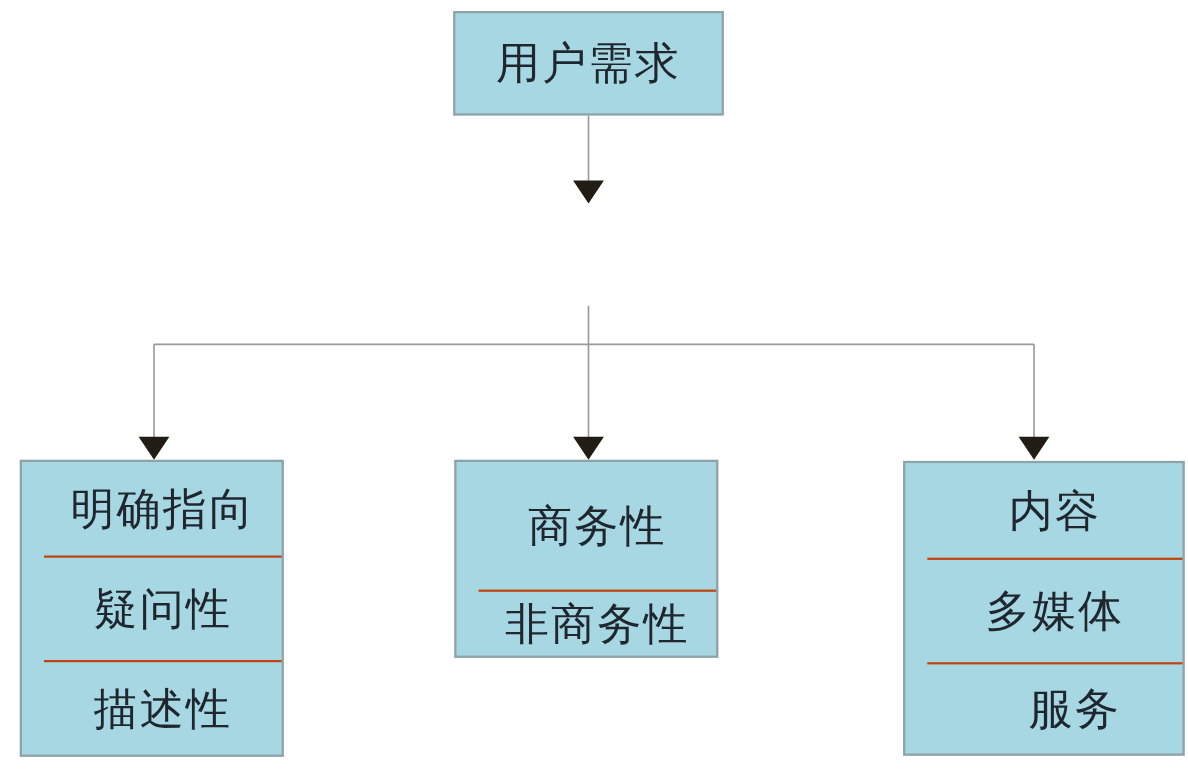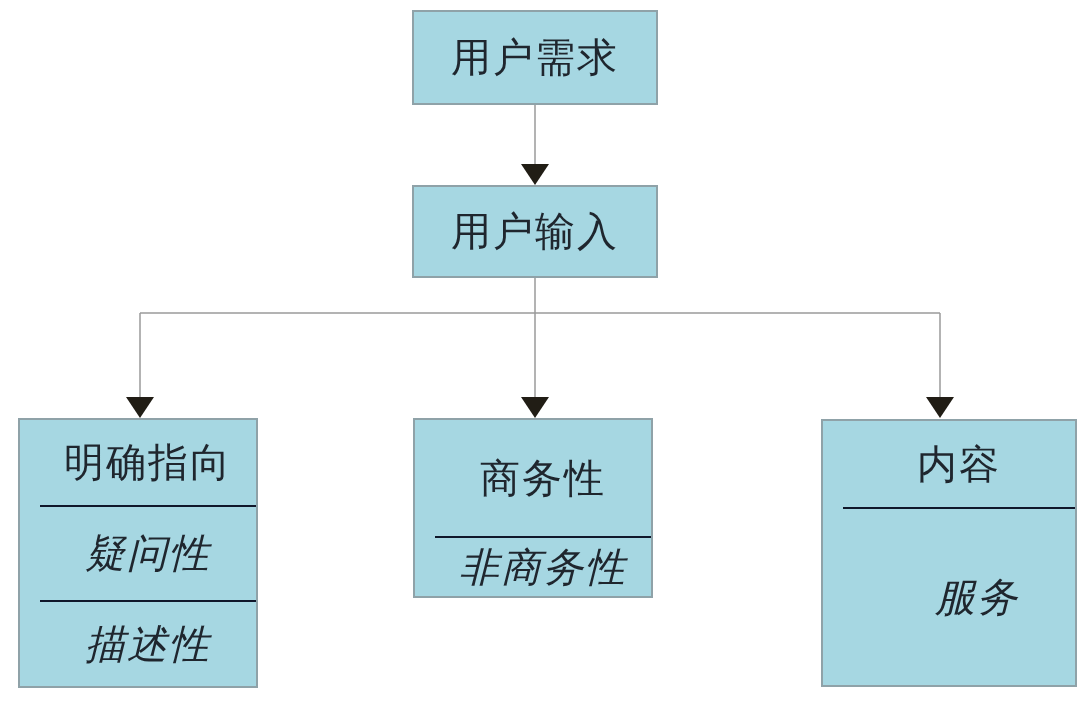--- a/index.html
+++ b/index.html
@@ -47,22 +47,21 @@
     letter-spacing: 2px;
   }
   .cell {
     display: flex;
     align-items: center;
     justify-content: center;
     box-sizing: border-box;
     margin-left: 20px;
   }
   .cell + .cell {
-    border-top: 2px solid #0f172a;
-    font-style: italic;
+    border-top: 2px solid #c2410c;
   }
   
   .node-root  { left: 412px; top: 10px;  width: 246px; height: 95px; }
   .node-input { left: 412px; top: 185px; width: 246px; height: 93px; }
   
   .column-left   { left: 18px;  top: 418px; width: 240px; height: 270px; }
   .column-middle { left: 413px; top: 418px; width: 240px; height: 180px; }
   .column-right  { left: 821px; top: 419px; width: 256px; height: 268px; }
   
   .column-left .cell-0   { height: 85px; }
@@ -94,23 +93,20 @@
     <polygon points="521,397 549,397 535,418" fill="#211d15"></polygon>
 
     <line x1="940" y1="313" x2="940" y2="398" stroke="#9a9a9a" stroke-width="1.5"></line>
     <polygon points="926,397 954,397 940,418" fill="#211d15"></polygon>
   </svg>
 
   <div class="node node-root">
     <span class="lbl">用户需求</span>
   </div>
 
-  <div class="node node-input">
-    <span class="lbl">用户输入</span>
-  </div>
 
   <div class="column column-left">
     <div class="cell cell-0">
       <span class="lbl">明确指向</span>
     </div>
     <div class="cell cell-1">
       <span class="lbl">疑问性</span>
     </div>
     <div class="cell cell-2">
       <span class="lbl">描述性</span>
@@ -123,18 +119,21 @@
     </div>
     <div class="cell cell-1">
       <span class="lbl">非商务性</span>
     </div>
   </div>
 
   <div class="column column-right">
     <div class="cell cell-0">
       <span class="lbl">内容</span>
     </div>
+    <div class="cell cell-1">
+      <span class="lbl">多媒体</span>
+    </div>
     <div class="cell cell-2">
       <span class="lbl">服务</span>
     </div>
   </div>
 
 </div>
 
 </body></html>

